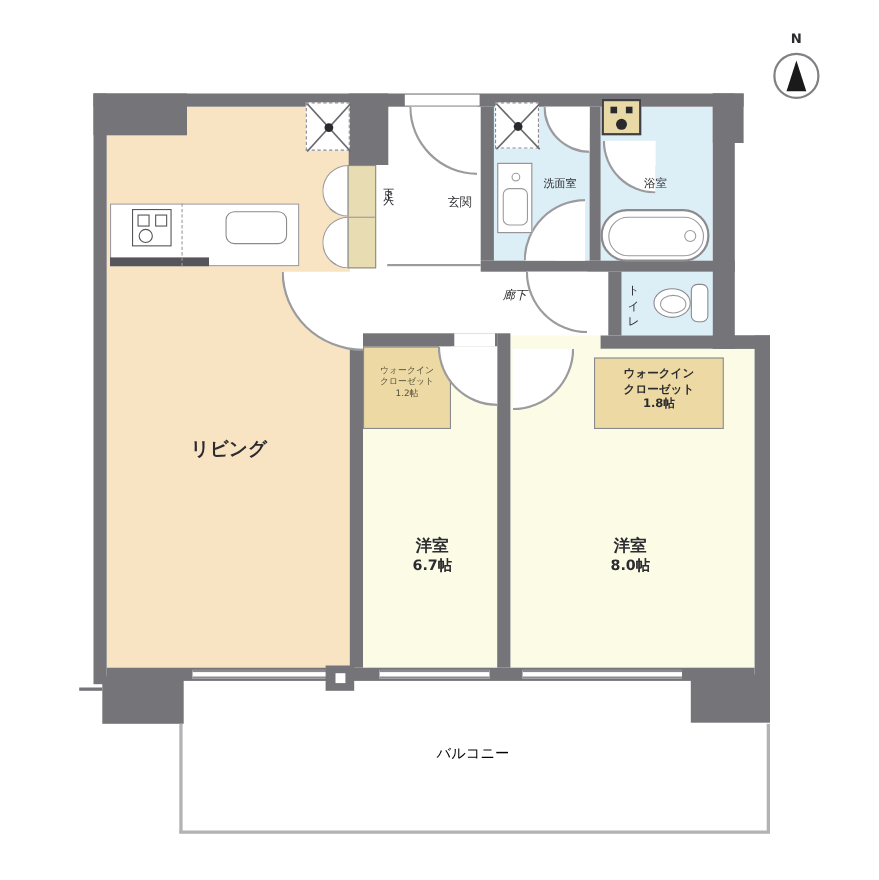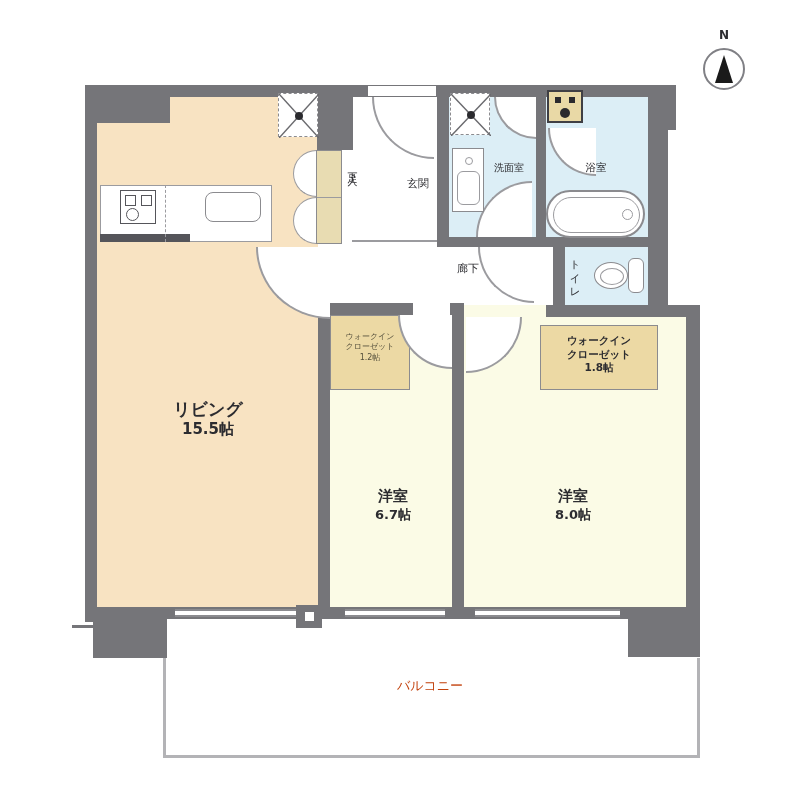--- a/index.html
+++ b/index.html
@@ -146,21 +146,20 @@
   <div class="bline" style="left:697px;top:658px;width:3px;height:99px;"></div>
 
   <div class="lbl b" style="left:711px;top:28px;width:26px;font-size:12px;">N</div>
   <div class="abs" style="left:703px;top:48px;width:42px;height:42px;border:2.5px solid #808085;border-radius:50%;background:#fff;box-sizing:border-box;">
     <div class="abs" style="left:10px;top:5px;width:0;height:0;border-left:9px solid transparent;border-right:9px solid transparent;border-bottom:28px solid #1a1a1a;"></div>
   </div>
 
 
   <div class="lbl b" style="left:138px;top:368px;width:140px;font-size:17px;margin-top:30px;">
     <div>リビング</div>
-    <div style="font-size:15px;">15.5帖</div>
   </div>
 
   <div class="lbl b" style="left:348px;top:487px;width:90px;font-size:15px;">
     <div>洋室</div>
     <div style="font-size:13px;">6.7帖</div>
   </div>
 
   <div class="lbl b" style="left:528px;top:487px;width:90px;font-size:15px;">
     <div>洋室</div>
     <div style="font-size:13px;">8.0帖</div>
@@ -172,20 +171,20 @@
     <div>1.2帖</div>
   </div>
 
   <div class="lbl b" style="left:542px;top:334px;width:114px;font-size:10.5px;">
     <div>ウォークイン</div>
     <div>クローゼット</div>
     <div>1.8帖</div>
   </div>
 
   <div class="lbl" style="left:393px;top:177px;width:50px;font-size:11px;">玄関</div>
-  <div class="lbl" style="left:443px;top:262px;width:50px;font-size:11px;">廊下</div>
+  <div class="lbl" style="left:443px;top:262px;width:50px;font-size:11px;font-style:italic;">廊下</div>
   <div class="lbl" style="left:482px;top:161px;width:54px;font-size:10px;">洗面室</div>
   <div class="lbl" style="left:574px;top:161px;width:44px;font-size:10.5px;">浴室</div>
   <div class="lbl vtext" style="left:568px;top:252px;font-size:10.5px;">トイレ</div>
   <div class="lbl vtext" style="left:346px;top:164px;font-size:10px;">下足入</div>
-  <div class="lbl" style="left:350px;top:678px;width:160px;font-size:13px;color:#c2410c;">バルコニー</div>
+  <div class="lbl" style="left:350px;top:678px;width:160px;font-size:13px;color:#000000;">バルコニー</div>
 
 </div>
 
 </body></html>

